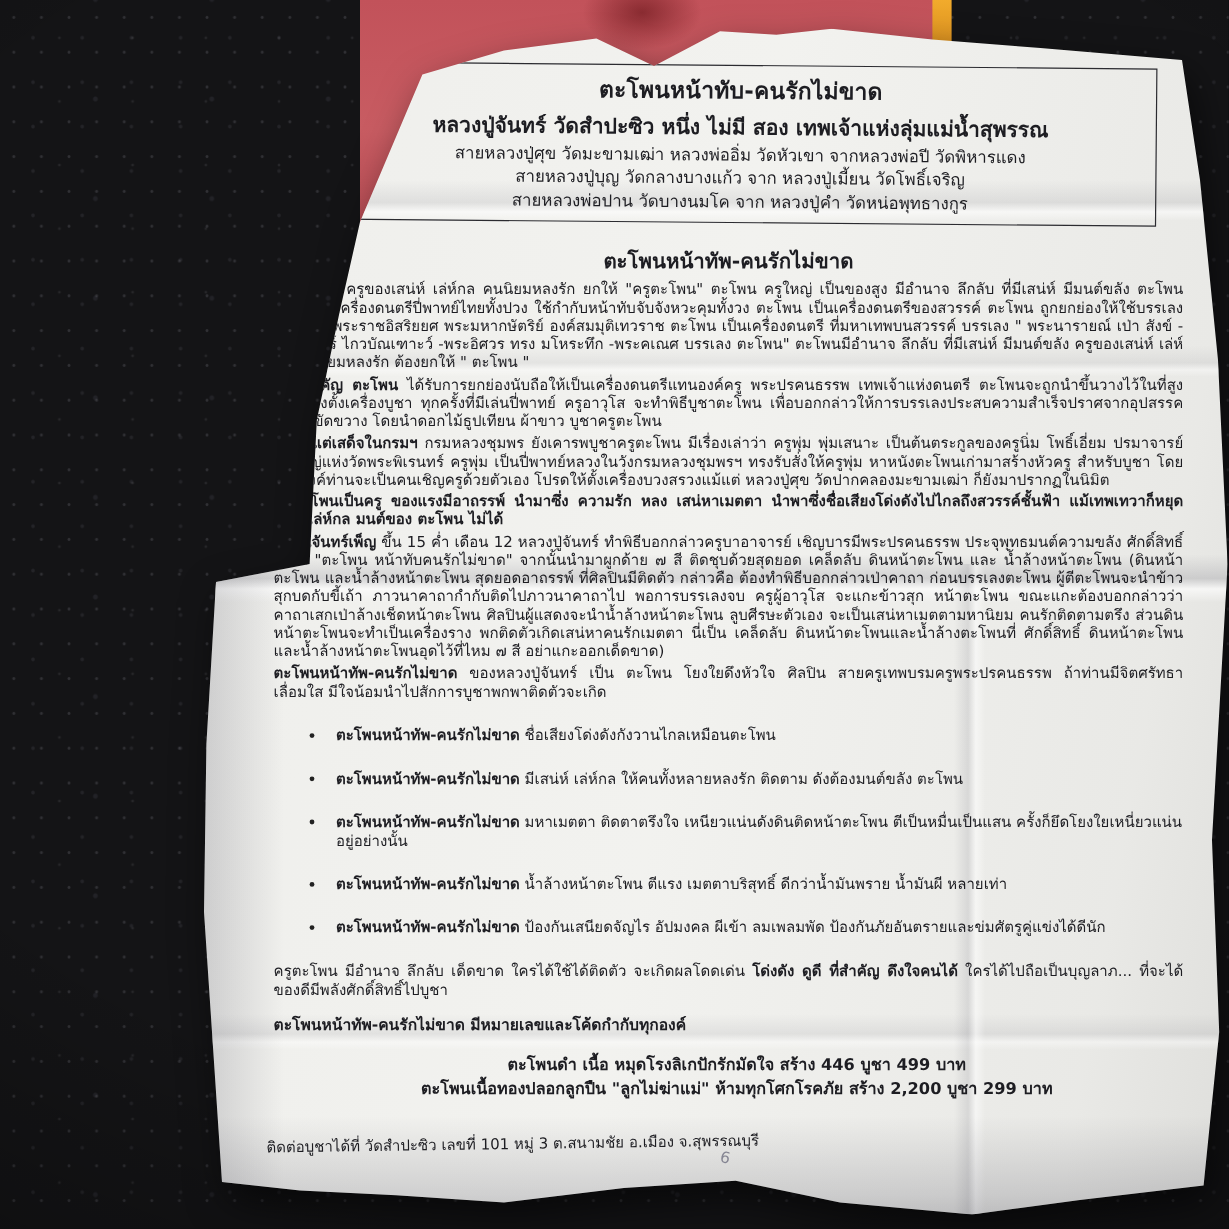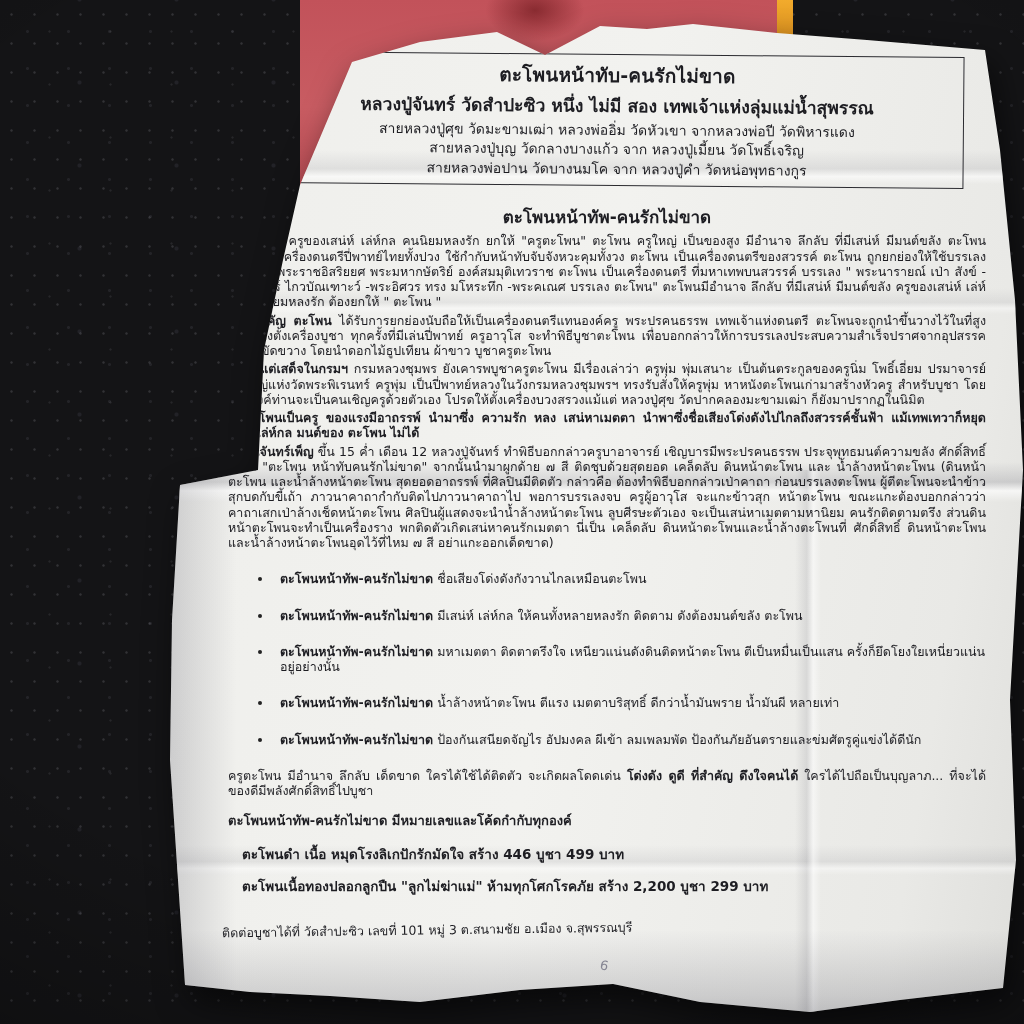--- a/index.html
+++ b/index.html
@@ -58,21 +58,21 @@
   p.para{margin:3px 0 0;text-indent:16px;text-align:justify;}
   p.para .lead{font-weight:bold;}
   p.para.bold-para{font-weight:bold;text-indent:16px;}
   p.para.flush{text-indent:0;}
   ul.bullets{margin:5px 0 0;padding:0 0 0 52px;list-style:none;}
   ul.bullets li{position:relative;margin:21px 0;text-align:left;}
   .bullet-dot{position:absolute;left:-22px;top:6px;width:4px;height:4px;border-radius:50%;background:#222;}
   .bullet-lead{font-weight:bold;}
   .code-line{font-weight:bold;font-size:13px;margin-top:15px;}
   .price-block{margin-top:17px;margin-left:14px;}
-  .price-line{font-weight:bold;font-size:13.5px;margin-top:15px;}
+  .price-line{font-weight:bold;font-size:13.5px;margin-top:4px;text-align:center;}
   .contact-line{font-size:12.5px;margin-top:26px;margin-left:-6px;transform:rotate(-0.8deg);}
   .pen-mark{position:absolute;left:600px;top:958px;font-size:13px;color:rgba(60,60,85,0.55);
     transform:rotate(12deg);}
 </style>
 </head>
 <body>
 
 <div class="stage">
   <div class="granite"></div>
 
@@ -109,20 +109,21 @@
           <p class="para"><span class="lead">ตะโพน</span><span> ครูของเสน่ห์ เล่ห์กล คนนิยมหลงรัก ยกให้ "ครูตะโพน" ตะโพน ครูใหญ่ เป็นของสูง มีอำนาจ ลึกลับ ที่มีเสน่ห์ มีมนต์ขลัง ตะโพน ราชาของเครื่องดนตรีปี่พาทย์ไทยทั้งปวง ใช้กำกับหน้าทับจับจังหวะคุมทั้งวง  ตะโพน เป็นเครื่องดนตรีของสวรรค์ ตะโพน ถูกยกย่องให้ใช้บรรเลงประกอบ พระราชอิสริยยศ พระมหากษัตริย์ องค์สมมุติเทวราช ตะโพน เป็นเครื่องดนตรี ที่มหาเทพบนสวรรค์ บรรเลง " พระนารายณ์ เป่า สังข์ - พระอินทร์ ไกวบัณเฑาะว์ -พระอิศวร ทรง มโหระทึก -พระคเณศ บรรเลง ตะโพน"  ตะโพนมีอำนาจ ลึกลับ ที่มีเสน่ห์ มีมนต์ขลัง ครูของเสน่ห์ เล่ห์กล คนนิยมหลงรัก ต้องยกให้ " ตะโพน "</span></p>
 
           <p class="para"><span class="lead">ที่สำคัญ ตะโพน</span><span> ได้รับการยกย่องนับถือให้เป็นเครื่องดนตรีแทนองค์ครู พระปรคนธรรพ เทพเจ้าแห่งดนตรี ตะโพนจะถูกนำขึ้นวางไว้ในที่สูง พร้อมทั้งตั้งเครื่องบูชา ทุกครั้งที่มีเล่นปี่พาทย์ ครูอาวุโส  จะทำพิธีบูชาตะโพน เพื่อบอกกล่าวให้การบรรเลงประสบความสำเร็จปราศจากอุปสรรคเครื่องขัดขวาง โดยนำดอกไม้ธูปเทียน ผ้าขาว บูชาครูตะโพน</span></p>
 
           <p class="para"><span class="lead">แม้แต่เสด็จในกรมฯ</span><span> กรมหลวงชุมพร ยังเคารพบูชาครูตะโพน มีเรื่องเล่าว่า ครูพุ่ม พุ่มเสนาะ เป็นต้นตระกูลของครูนิ่ม โพธิ์เอี่ยม ปรมาจารย์ครูใหญ่แห่งวัดพระพิเรนทร์  ครูพุ่ม เป็นปี่พาทย์หลวงในวังกรมหลวงชุมพรฯ  ทรงรับสั่งให้ครูพุ่ม หาหนังตะโพนเก่ามาสร้างหัวครู สำหรับบูชา โดยพระองค์ท่านจะเป็นคนเชิญครูด้วยตัวเอง โปรดให้ตั้งเครื่องบวงสรวงแม้แต่ หลวงปู่ศุข  วัดปากคลองมะขามเฒ่า ก็ยังมาปรากฏในนิมิต</span></p>
 
           <p class="para bold-para"><span class="lead">ตะโพนเป็นครู</span><span> ของแรงมีอาถรรพ์ นำมาซึ่ง ความรัก หลง เสน่หาเมตตา นำพาซึ่งชื่อเสียงโด่งดังไปไกลถึงสวรรค์ชั้นฟ้า แม้เทพเทวาก็หยุด เสน่ห์เล่ห์กล มนต์ของ ตะโพน ไม่ได้</span></p>
 
           <p class="para"><span class="lead">วันจันทร์เพ็ญ</span><span> ขึ้น 15 ค่ำ เดือน 12   หลวงปู่จันทร์ ทำพิธีบอกกล่าวครูบาอาจารย์ เชิญบารมีพระปรคนธรรพ ประจุพุทธมนต์ความขลัง ศักดิ์สิทธิ์ ลงใน "ตะโพน หน้าทับคนรักไม่ขาด" จากนั้นนำมาผูกด้าย ๗ สี ติดชุบด้วยสุดยอด เคล็ดลับ ดินหน้าตะโพน และ น้ำล้างหน้าตะโพน (ดินหน้าตะโพน และน้ำล้างหน้าตะโพน สุดยอดอาถรรพ์ ที่ศิลปินมีติดตัว กล่าวคือ ต้องทำพิธีบอกกล่าวเป่าคาถา ก่อนบรรเลงตะโพน ผู้ตีตะโพนจะนำข้าวสุกบดกับขี้เถ้า ภาวนาคาถากำกับติดไปภาวนาคาถาไป  พอการบรรเลงจบ ครูผู้อาวุโส จะแกะข้าวสุก หน้าตะโพน ขณะแกะต้องบอกกล่าวว่าคาถาเสกเป่าล้างเช็ดหน้าตะโพน  ศิลปินผู้แสดงจะนำน้ำล้างหน้าตะโพน ลูบศีรษะตัวเอง จะเป็นเสน่หาเมตตามหานิยม คนรักติดตามตรึง ส่วนดินหน้าตะโพนจะทำเป็นเครื่องราง พกติดตัวเกิดเสน่หาคนรักเมตตา นี่เป็น เคล็ดลับ ดินหน้าตะโพนและน้ำล้างตะโพนที่ ศักดิ์สิทธิ์ ดินหน้าตะโพน และน้ำล้างหน้าตะโพนอุดไว้ที่ไหม ๗ สี อย่าแกะออกเด็ดขาด)</span></p>
 
+          <p class="para flush"><span class="lead">ตะโพนหน้าทัพ-คนรักไม่ขาด</span><span> ของหลวงปู่จันทร์ เป็น ตะโพน โยงใยดึงหัวใจ ศิลปิน สายครูเทพบรมครูพระปรคนธรรพ ถ้าท่านมีจิตศรัทธา เลื่อมใส มีใจน้อมนำไปสักการบูชาพกพาติดตัวจะเกิด</span></p>
 
           <ul class="bullets">
             <li><span class="bullet-dot"></span><span class="bullet-lead">ตะโพนหน้าทัพ-คนรักไม่ขาด</span><span> ชื่อเสียงโด่งดังกังวานไกลเหมือนตะโพน</span></li>
             <li><span class="bullet-dot"></span><span class="bullet-lead">ตะโพนหน้าทัพ-คนรักไม่ขาด</span><span> มีเสน่ห์ เล่ห์กล ให้คนทั้งหลายหลงรัก ติดตาม ดังต้องมนต์ขลัง ตะโพน</span></li>
             <li><span class="bullet-dot"></span><span class="bullet-lead">ตะโพนหน้าทัพ-คนรักไม่ขาด</span><span> มหาเมตตา ติดตาตรึงใจ  เหนียวแน่นดังดินติดหน้าตะโพน ตีเป็นหมื่นเป็นแสน ครั้งก็ยึดโยงใยเหนี่ยวแน่นอยู่อย่างนั้น</span></li>
             <li><span class="bullet-dot"></span><span class="bullet-lead">ตะโพนหน้าทัพ-คนรักไม่ขาด</span><span> น้ำล้างหน้าตะโพน ตีแรง เมตตาบริสุทธิ์ ดีกว่าน้ำมันพราย น้ำมันผี หลายเท่า</span></li>
             <li><span class="bullet-dot"></span><span class="bullet-lead">ตะโพนหน้าทัพ-คนรักไม่ขาด</span><span> ป้องกันเสนียดจัญไร อัปมงคล ผีเข้า ลมเพลมพัด ป้องกันภัยอันตรายและข่มศัตรูคู่แข่งได้ดีนัก</span></li>
           </ul>
 
           <p class="para flush"><span>ครูตะโพน มีอำนาจ ลึกลับ เด็ดขาด ใครได้ใช้ได้ติดตัว จะเกิดผลโดดเด่น </span><span class="lead">โด่งดัง ดูดี ที่สำคัญ  ดึงใจคนได้</span><span>  ใครได้ไปถือเป็นบุญลาภ... ที่จะได้ของดีมีพลังศักดิ์สิทธิ์ไปบูชา</span></p>

